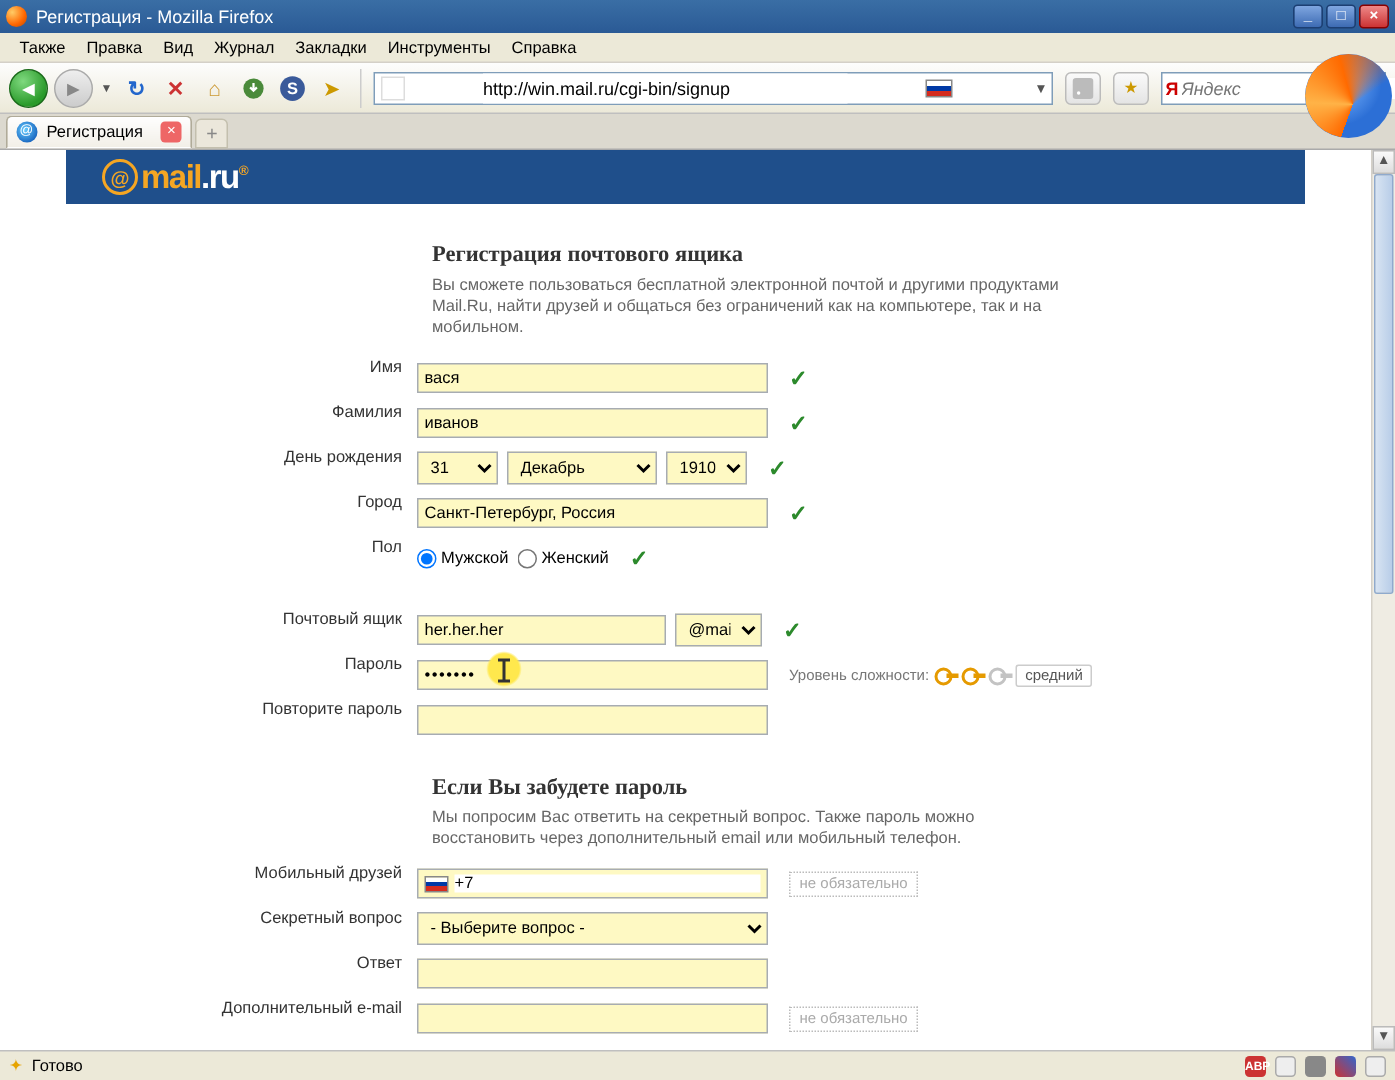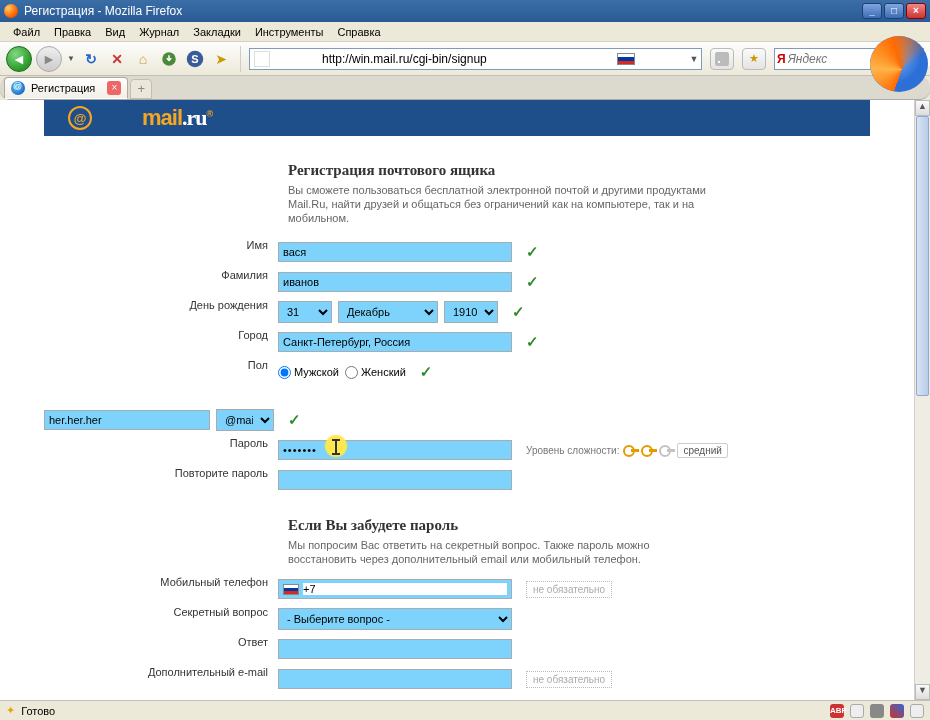--- a/index.html
+++ b/index.html
@@ -39,21 +39,21 @@
 .urlbox .flag { width:18px; height:12px; margin:0 4px; background: linear-gradient(#fff 33%, #0039a6 33% 66%, #d52b1e 66%); border:1px solid #888;}
 .urlbox .dd { width:14px; text-align:center; color:#555; font-size:9px; cursor:pointer; }
 .toolbtn { width:24px; height:22px; border:1px solid #bbb; background:linear-gradient(#fafafa,#e4e4e4); display:flex; align-items:center; justify-content:center; border-radius:4px; margin-left:4px; cursor:pointer; }
 .searchbox { width:150px; height:22px; border:1px solid #7f9db9; background:#fff; display:flex; align-items:center; margin-left:4px; }
 .searchbox .ysep { width:18px; height:18px; margin:0 2px; display:flex; align-items:center; justify-content:center; color:#c00; font-weight:bold; font-size:12px; }
 .searchbox input { flex:1; border:none; outline:none; font-size:12px; color:#888; font-style:italic; }
 .fox-logo { position:absolute; right:2px; top:-6px; width:58px; height:56px; background: radial-gradient(circle at 40% 35%, #7fb8ff,#2c6fd6 55%); border-radius:50%; overflow:hidden; z-index:5;}
 .fox-logo::after { content:""; position:absolute; inset:0; background: conic-gradient(from 200deg at 55% 60%, #ff6a00, #ffb347, #ff6a00, transparent 60%, transparent); border-radius:50%; }
 
 
-.tabbar { height: 24px; background:#dcd9cf; display:flex; align-items:flex-end; padding:0 4px; border-bottom:1px solid #aaa;border-radius:10px; }
+.tabbar { height: 24px; background:#dcd9cf; display:flex; align-items:flex-end; padding:0 4px; border-bottom:1px solid #aaa; }
 .tab { height:22px; background:linear-gradient(#fefefe,#f2efe7); border:1px solid #b0ab99; border-bottom:1px solid #fff; border-radius:4px 4px 0 0; display:flex; align-items:center; padding:0 6px; gap:6px; font-size:11px; margin-right:2px; max-width:180px; cursor:pointer;}
 .tab .favicon { width:14px;height:14px; background: radial-gradient(circle at 40% 40%, #6cf,#04a); border-radius:50%; position:relative; }
 .tab .favicon::after { content:"@"; color:#fff; font-size:9px; position:absolute; left:2px; top:0; }
 .tab .tclose { width:14px; height:14px; background:#e66; color:#fff; border-radius:3px; text-align:center; line-height:13px; font-size:10px; cursor:pointer;}
 .newtab { width:22px; height:20px; border:1px solid #c3bfae; background:#ebe7db; border-radius:4px 4px 0 0; text-align:center; color:#888; font-size:13px; line-height:18px; cursor:pointer;}
 
 
 .viewport { position:absolute; top:100px; bottom:20px; left:0; right:0; background:#fff; overflow:hidden; }
 .vscroll { position:absolute; right:0; top:0; bottom:0; width:16px; background:#efece3; border-left:1px solid #d4d0c8;}
 .vscroll .up,.vscroll .dn { height:16px; background:linear-gradient(#fafafa,#ddd); border:1px solid #bbb; text-align:center; font-size:9px; color:#555; cursor:pointer;}
@@ -62,34 +62,34 @@
 .vscroll .thumb { position:absolute; top:16px; height:280px; left:1px; right:1px; background:linear-gradient(90deg,#d8e4f2,#b8cde8); border:1px solid #8faacd; border-radius:2px; cursor:pointer;}
 
 .page { position:absolute; top:0; left:0; right:16px; bottom:0; overflow:hidden; }
 .centerwrap { width:826px; margin:0 auto; }
 
 
 .brandband { background:#1f4f8b; height:36px; display:flex; align-items:center; padding-left:24px; }
 .brandlogo { display:flex; align-items:center; gap:2px; }
 .brandlogo .at { width:24px; height:24px; border:2px solid #f5a623; border-radius:50%; display:flex; align-items:center; justify-content:center; color:#f5a623; font-weight:bold; font-size:13px;}
 .brandlogo .word { font-family: Arial; font-size:22px; font-weight:bold; letter-spacing:-1px; }
-.brandlogo .m1 { color:#f5a623;margin-left:48px; }
-.brandlogo .m2 { color:#fff;font-family:Liberation Serif, serif; }
+.brandlogo .m1 { color:#f5a623; }
+.brandlogo .m2 { color:#fff; }
 .brandlogo .reg { color:#f5a623; font-size:9px; vertical-align:super; }
 
 
 .formblock { padding: 20px 0 0 0; position:relative; }
 h2.sect { font-family: Liberation Serif, serif; font-size:15px; font-weight:bold; color:#333; margin:6px 0 4px 244px; }
 p.hint { font-size:11px; color:#666; margin:0 0 14px 244px; max-width:420px; line-height:14px; }
 p.sub  { font-size:11px; color:#666; margin:2px 0 10px 244px; max-width:420px; line-height:14px; }
 
 .row { display:flex; height:26px; margin:4px 0; }
 .row .lab { width:234px; text-align:right; padding-right:10px; color:#333; font-size:11px; }
 .row .ctrl { display:flex; align-items:center; gap:6px; }
-.tin { height:20px; border:1px solid #a7acb2; padding:0 4px; font-size:11px; background:#7dd3fc; }
+.tin { height:20px; border:1px solid #a7acb2; padding:0 4px; font-size:11px; background:#fef9c3; }
 .w-name { width:234px; }
 .w-day  { width:54px; }
 .w-mon  { width:100px; }
 .w-year { width:54px; }
 .w-login{ width:166px; }
 .w-dom  { width:58px; }
 select.tin { height:22px; }
 .chk { color:#2c8a2c; font-size:15px; font-weight:bold; margin-left:8px; }
 .flagp { display:inline-block; width:16px; height:11px; background:linear-gradient(#fff 33%,#0039a6 33% 66%,#d52b1e 66%); border:1px solid #888; vertical-align:middle; margin-right:4px; }
 .opt { border:1px dotted #bbb; color:#aaa; font-size:10px; padding:2px 6px; margin-left:8px; }
@@ -129,21 +129,21 @@
     <span>Регистрация - Mozilla Firefox</span>
   </div>
   <div class="winbtns">
     <div class="winbtn">_</div>
     <div class="winbtn">□</div>
     <div class="winbtn close">×</div>
   </div>
 </div>
 
 <div class="menubar">
-  <div class="mitem">Файл</div>
+  <div class="mitem">Также</div>
   <div class="mitem">Правка</div>
   <div class="mitem">Вид</div>
   <div class="mitem">Журнал</div>
   <div class="mitem">Закладки</div>
   <div class="mitem">Инструменты</div>
   <div class="mitem">Справка</div>
 </div>
 
 <div class="navbar">
   <div class="nav-back">◄</div>
@@ -261,20 +261,21 @@
                 <input type="radio" name="g" style="">
                 <span>Женский</span>
               </label>
             <span class="chk">✓</span>
           </div>
         </div>
 
         <div style="height:14px"></div>
 
         <div class="row">
+          <div class="lab">Почтовый ящик</div>
           <div class="ctrl">
             <input class="tin w-login" value="her.her.her" style="">
             <select class="tin w-dom"><option>@mail.ru</option></select>
             <span class="chk">✓</span>
           </div>
         </div>
 
         <div class="row pwrow" style="position:relative;">
           <div class="lab">Пароль</div>
           <div class="ctrl" style="position:relative;">
@@ -296,21 +297,21 @@
           <div class="ctrl">
             <input class="tin w-name" type="password" value="" style="">
           </div>
         </div>
 
         <div style="height:14px"></div>
         <h2 class="sect">Если Вы забудете пароль</h2>
         <p class="sub">Мы попросим Вас ответить на секретный вопрос. Также пароль можно восстановить через дополнительный email или мобильный телефон.</p>
 
         <div class="row">
-          <div class="lab">Мобильный телефон</div>
+          <div class="lab">Мобильный друзей</div>
           <div class="ctrl">
             <div class="tin w-name" style="display:flex;align-items:center;padding:0 4px;">
               <span class="flagp"></span>
               <input style="border: none; outline: none; flex: 1 1 0%; font-size: 11px;" value="+7">
             </div>
             <span class="opt">не обязательно</span>
           </div>
         </div>
 
         <div class="row">

